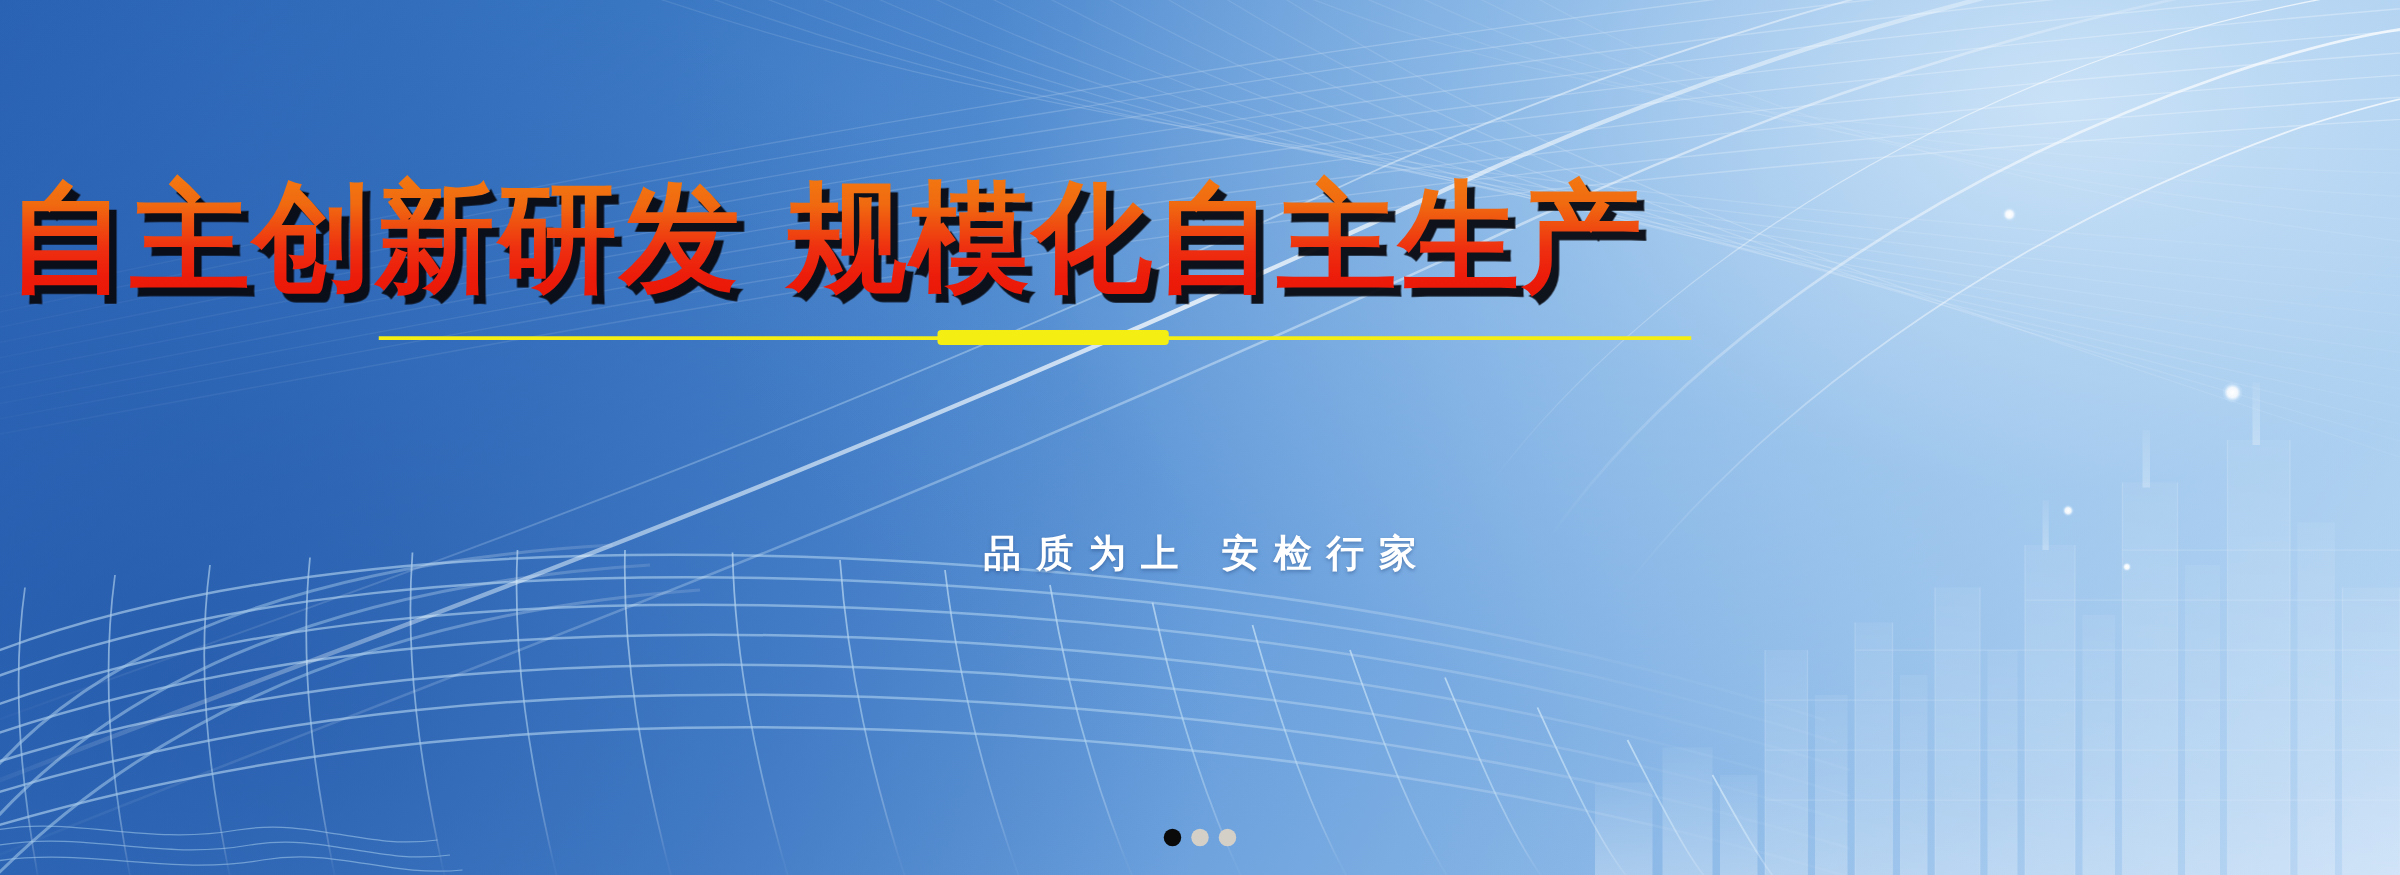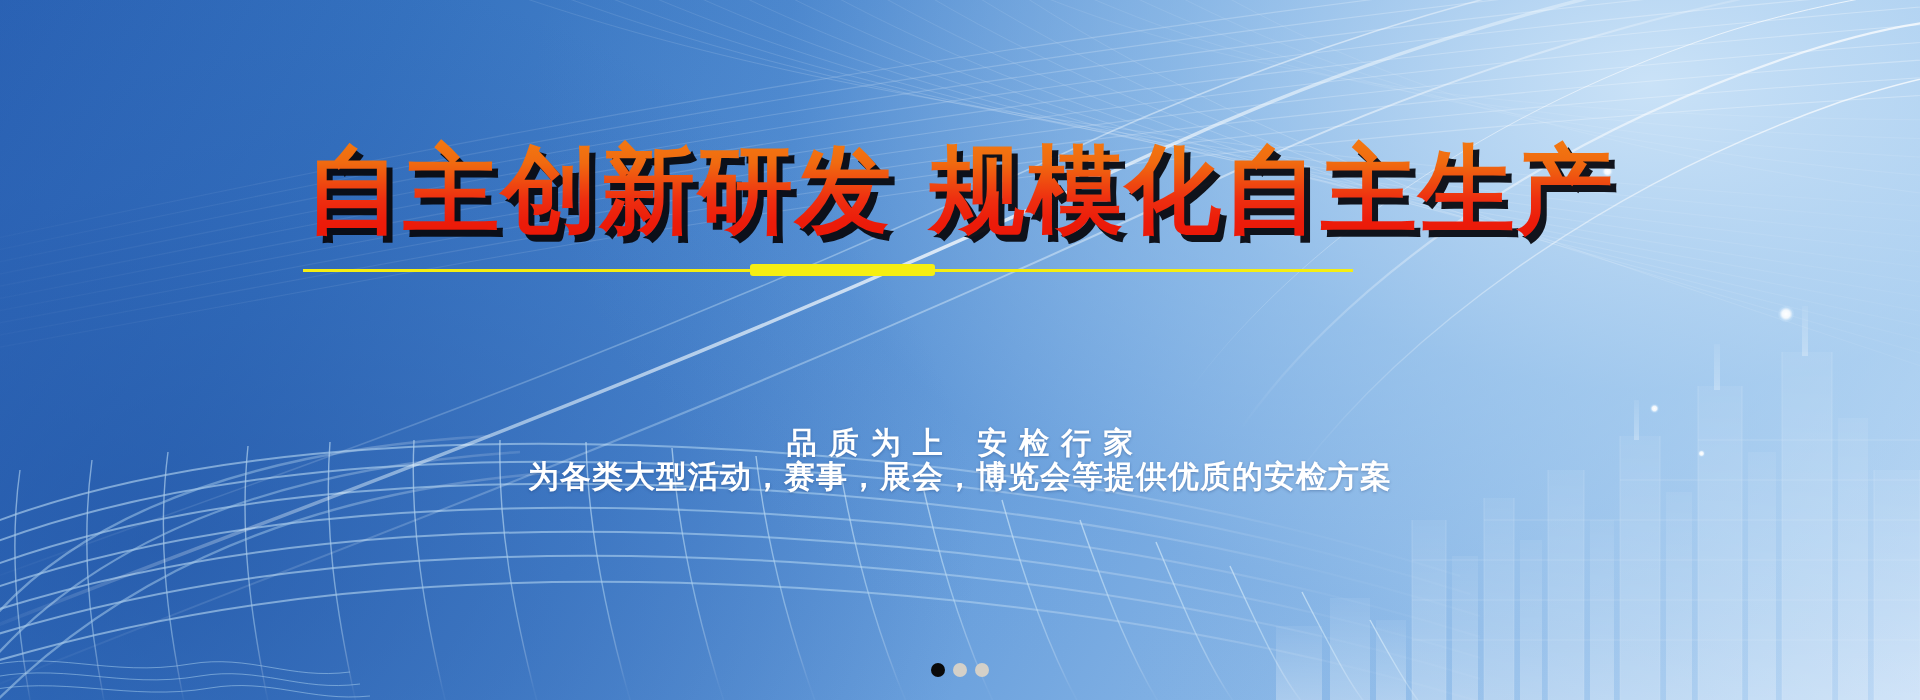--- a/index.html
+++ b/index.html
@@ -55,21 +55,20 @@
     position: absolute;
     inset: 0;
     z-index: 5;
   }
 
   .headline {
     position: absolute;
     top: 78px;
     left: 0;
     right: 0;
-    text-align: center;
     font-size: 96px;
     line-height: 1.0;
     font-weight: 700;
     letter-spacing: 2px;
     white-space: nowrap;
     font-family: "DejaVu Sans", "Liberation Sans", sans-serif;
   }
   .headline .grad {
     background: linear-gradient(180deg, #f37c11 0%, #f06a10 26%, #ee2f10 58%, #ec1c0a 78%, #ea1505 100%);
     -webkit-background-clip: text;
@@ -362,21 +361,20 @@
     <h1 class="headline">
       <span class="grad">自主创新研发 规模化自主生产</span>
     </h1>
 
     <div class="divider">
       <span class="thin"></span>
       <span class="thick"></span>
     </div>
 
     <div class="sub-primary">品质为上  安检行家</div>
-    <div class="sub-secondary">为各类大型活动，赛事，展会，博览会等提供优质的安检方案</div>
 
     <div class="dots">
       <span class="dot active"></span>
       <span class="dot"></span>
       <span class="dot"></span>
     </div>
 
   </div>
 </div>
 

